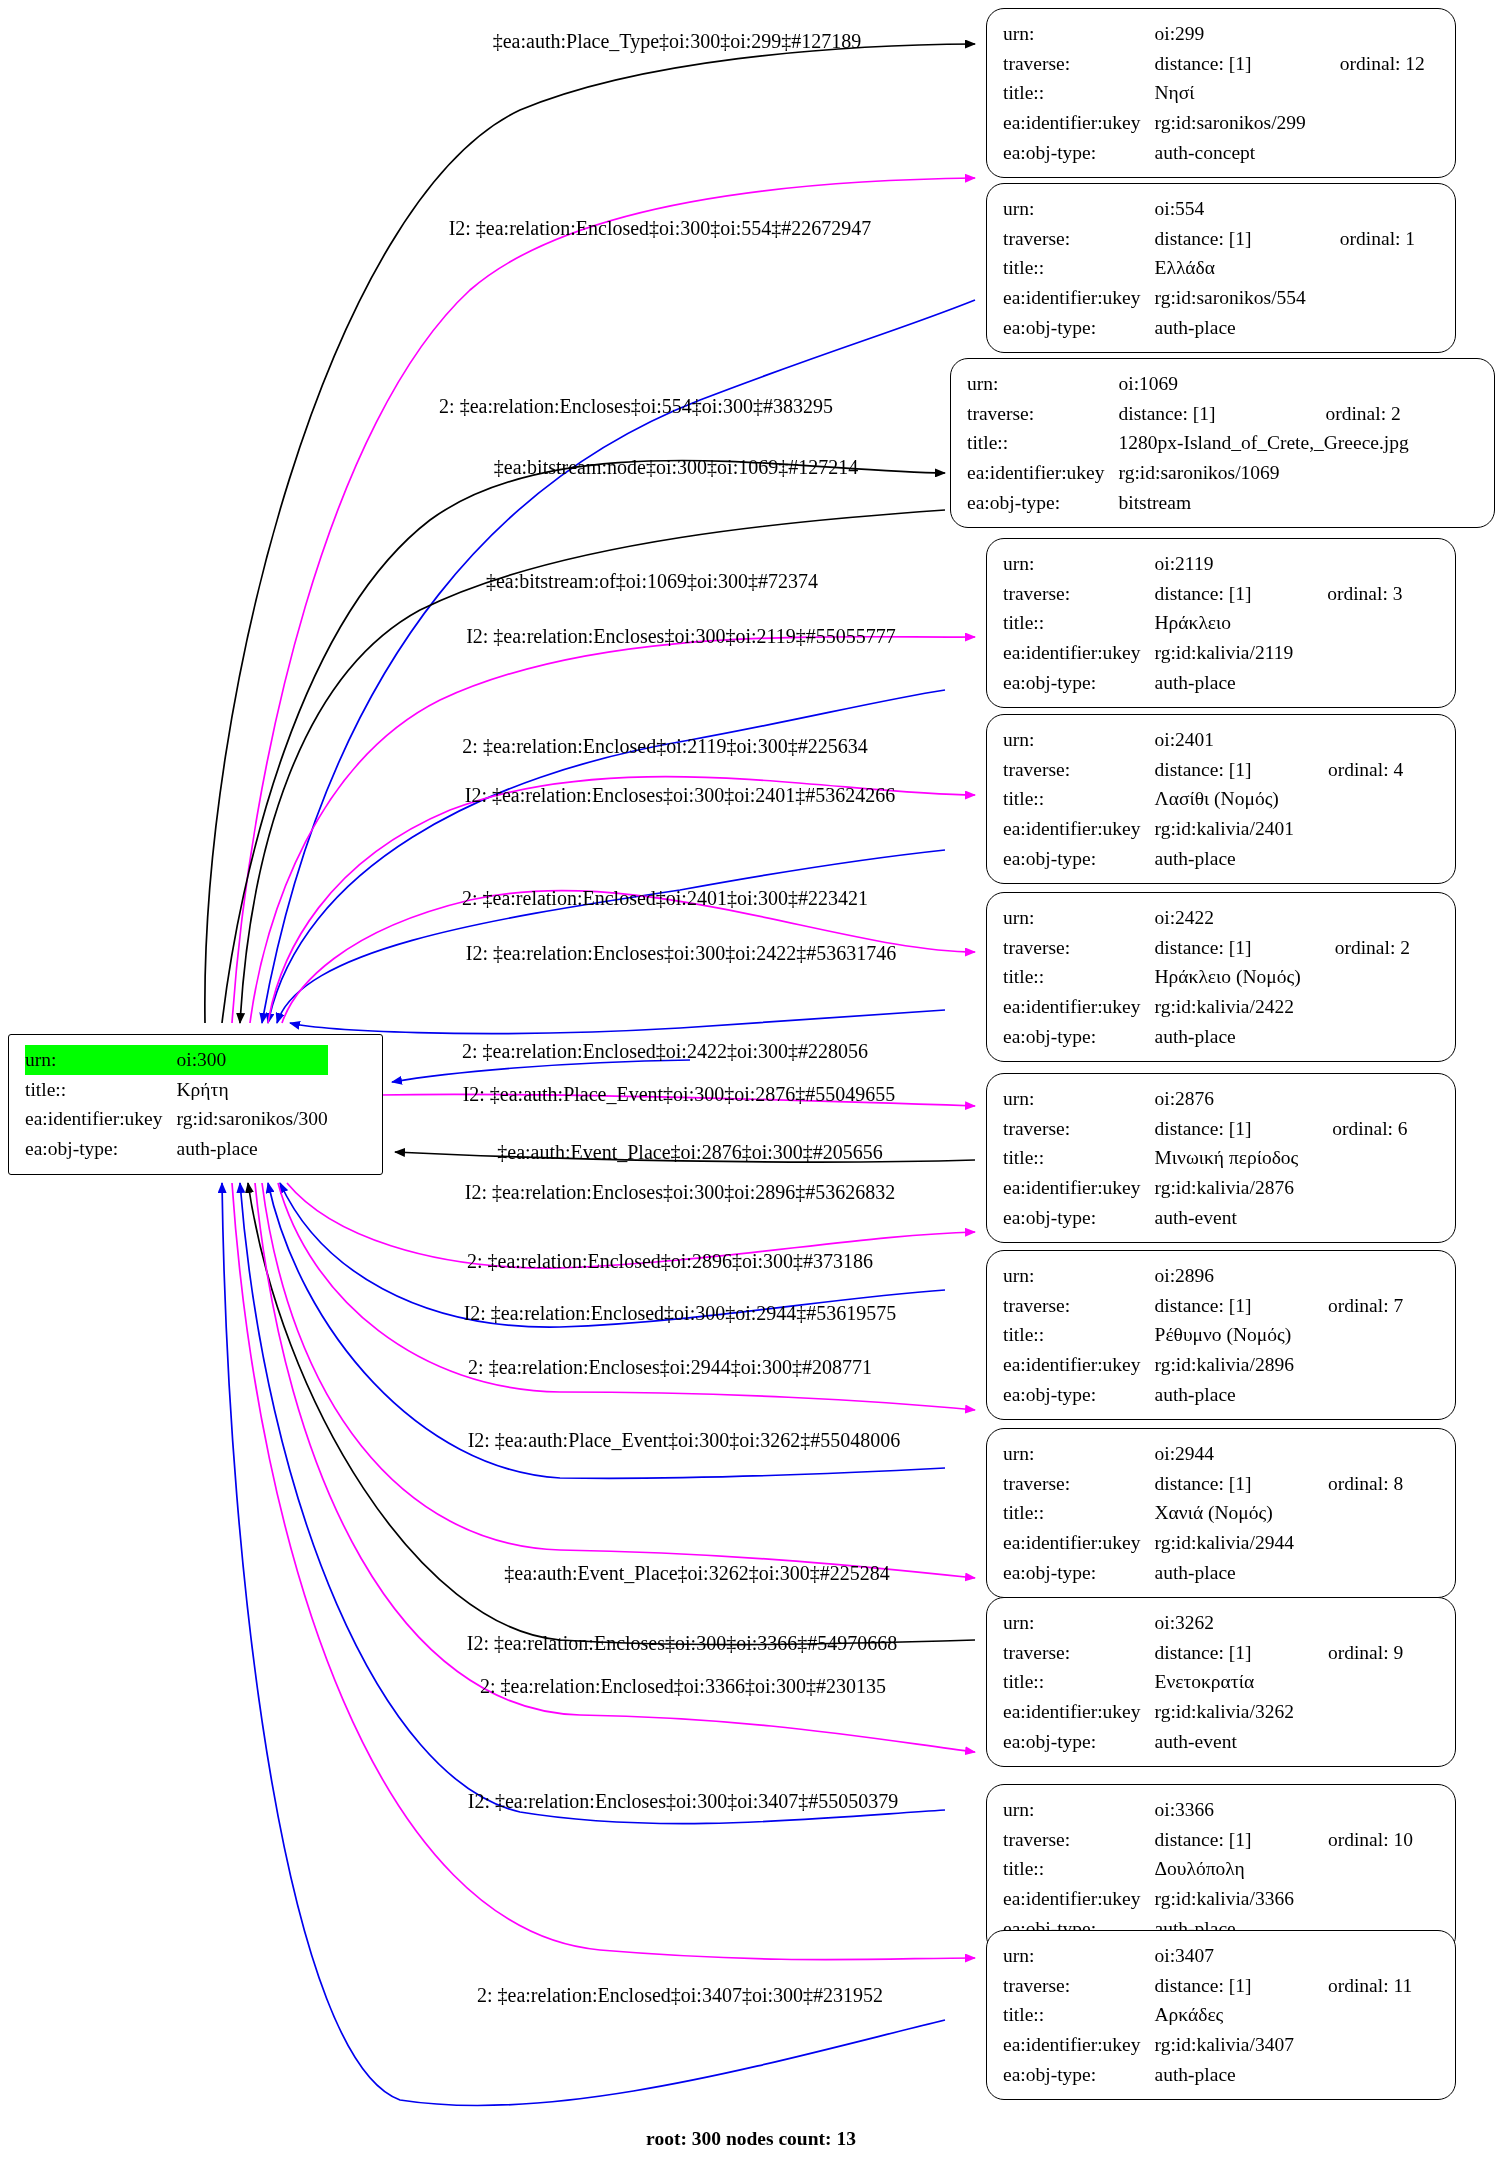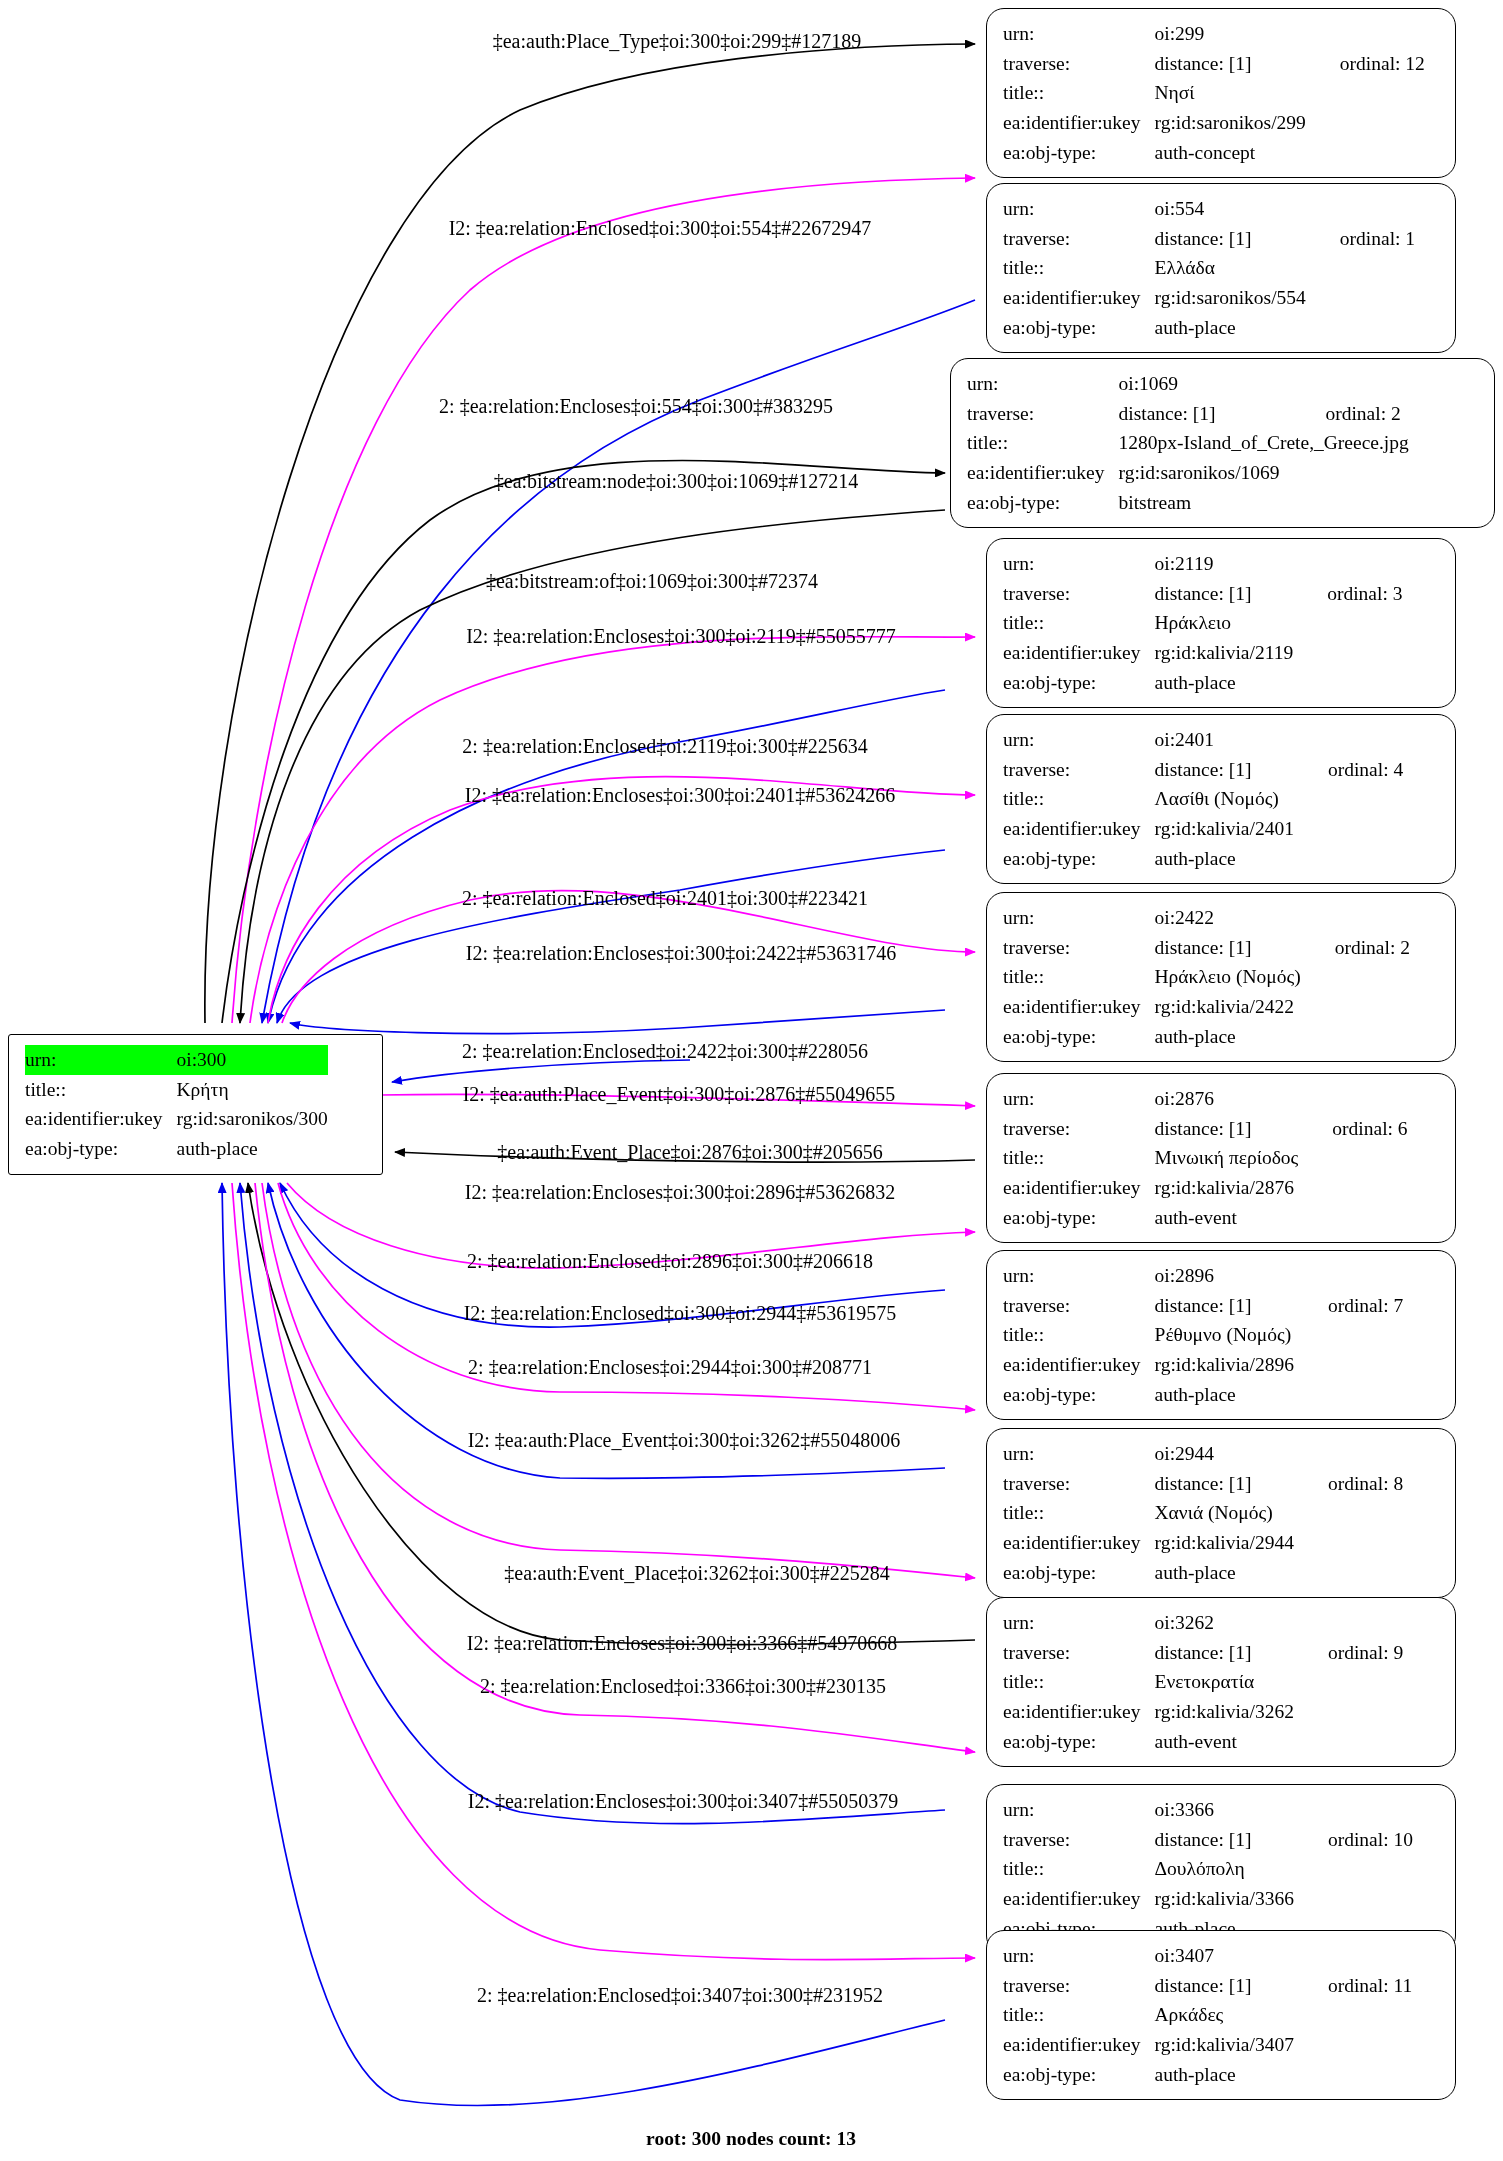--- a/index.html
+++ b/index.html
@@ -540,32 +540,32 @@
         <td class="val">auth-place</td>
             <td></td>
       </tr>
     </tbody>
       </table>
   </div>
 
   <div class="edge-label" style="left:677px; top:41px;">‡ea:auth:Place_Type‡oi:300‡oi:299‡#127189</div>
   <div class="edge-label" style="left:660px; top:228px;">I2: ‡ea:relation:Enclosed‡oi:300‡oi:554‡#22672947</div>
   <div class="edge-label" style="left:636px; top:406px;">2: ‡ea:relation:Encloses‡oi:554‡oi:300‡#383295</div>
-  <div class="edge-label" style="left:676px; top:467px;margin-top:14px;">‡ea:bitstream:node‡oi:300‡oi:1069‡#127214</div>
+  <div class="edge-label" style="left:676px; top:467px;">‡ea:bitstream:node‡oi:300‡oi:1069‡#127214</div>
   <div class="edge-label" style="left:652px; top:581px;">‡ea:bitstream:of‡oi:1069‡oi:300‡#72374</div>
   <div class="edge-label" style="left:681px; top:636px;">I2: ‡ea:relation:Encloses‡oi:300‡oi:2119‡#55055777</div>
   <div class="edge-label" style="left:665px; top:746px;">2: ‡ea:relation:Enclosed‡oi:2119‡oi:300‡#225634</div>
   <div class="edge-label" style="left:680px; top:795px;">I2: ‡ea:relation:Encloses‡oi:300‡oi:2401‡#53624266</div>
   <div class="edge-label" style="left:665px; top:898px;">2: ‡ea:relation:Enclosed‡oi:2401‡oi:300‡#223421</div>
   <div class="edge-label" style="left:681px; top:953px;">I2: ‡ea:relation:Encloses‡oi:300‡oi:2422‡#53631746</div>
   <div class="edge-label" style="left:665px; top:1051px;">2: ‡ea:relation:Enclosed‡oi:2422‡oi:300‡#228056</div>
   <div class="edge-label" style="left:679px; top:1094px;">I2: ‡ea:auth:Place_Event‡oi:300‡oi:2876‡#55049655</div>
   <div class="edge-label" style="left:690px; top:1152px;">‡ea:auth:Event_Place‡oi:2876‡oi:300‡#205656</div>
   <div class="edge-label" style="left:680px; top:1192px;">I2: ‡ea:relation:Encloses‡oi:300‡oi:2896‡#53626832</div>
-  <div class="edge-label" style="left:670px; top:1261px;">2: ‡ea:relation:Enclosed‡oi:2896‡oi:300‡#206618</div>
+  <div class="edge-label" style="left:670px; top:1261px;">2: ‡ea:relation:Enclosed‡oi:2896‡oi:300‡#373186</div>
   <div class="edge-label" style="left:680px; top:1313px;">I2: ‡ea:relation:Enclosed‡oi:300‡oi:2944‡#53619575</div>
   <div class="edge-label" style="left:670px; top:1367px;">2: ‡ea:relation:Encloses‡oi:2944‡oi:300‡#208771</div>
   <div class="edge-label" style="left:684px; top:1440px;">I2: ‡ea:auth:Place_Event‡oi:300‡oi:3262‡#55048006</div>
   <div class="edge-label" style="left:697px; top:1573px;">‡ea:auth:Event_Place‡oi:3262‡oi:300‡#225284</div>
   <div class="edge-label" style="left: 682px; top: 1643px;">I2: ‡ea:relation:Encloses‡oi:300‡oi:3366‡#54970668</div>
   <div class="edge-label" style="left: 683px; top: 1686px;">2: ‡ea:relation:Enclosed‡oi:3366‡oi:300‡#230135</div>
   <div class="edge-label" style="left:683px; top:1801px;">I2: ‡ea:relation:Encloses‡oi:300‡oi:3407‡#55050379</div>
   <div class="edge-label" style="left:680px; top:1995px;">2: ‡ea:relation:Enclosed‡oi:3407‡oi:300‡#231952</div>
 
   <div class="footer" style="left:751px; top:2128px;font-weight:bold;">root: 300 nodes count: 13</div>

